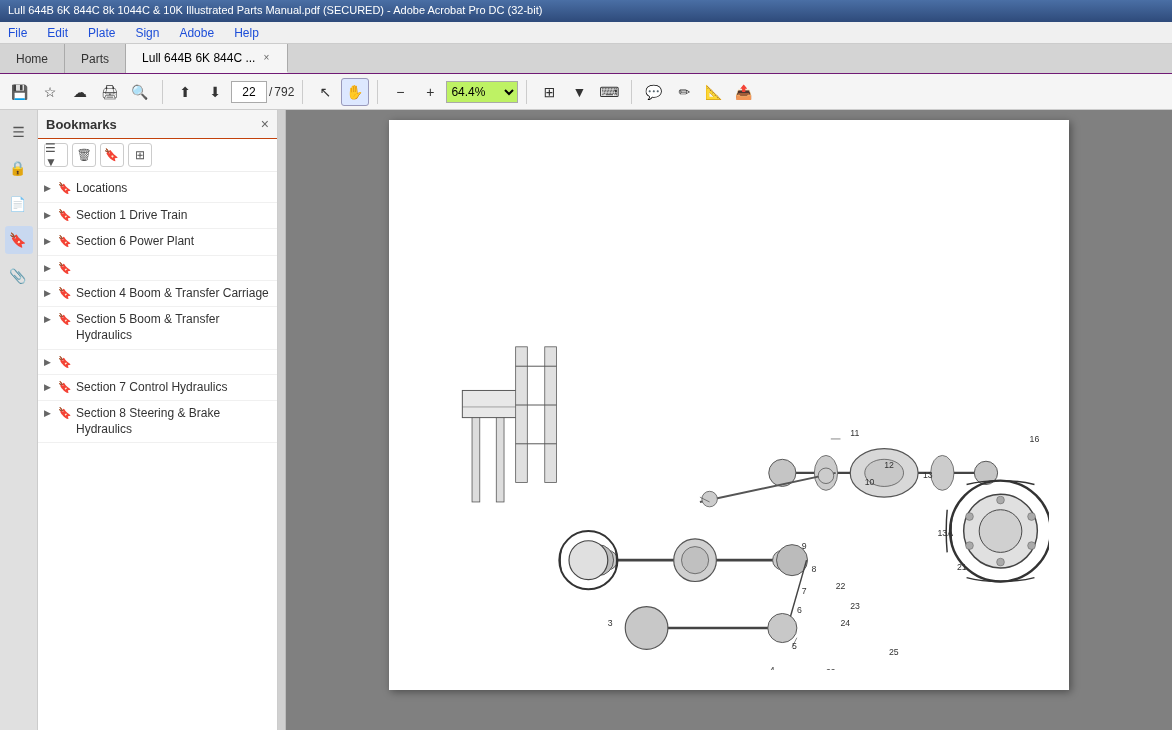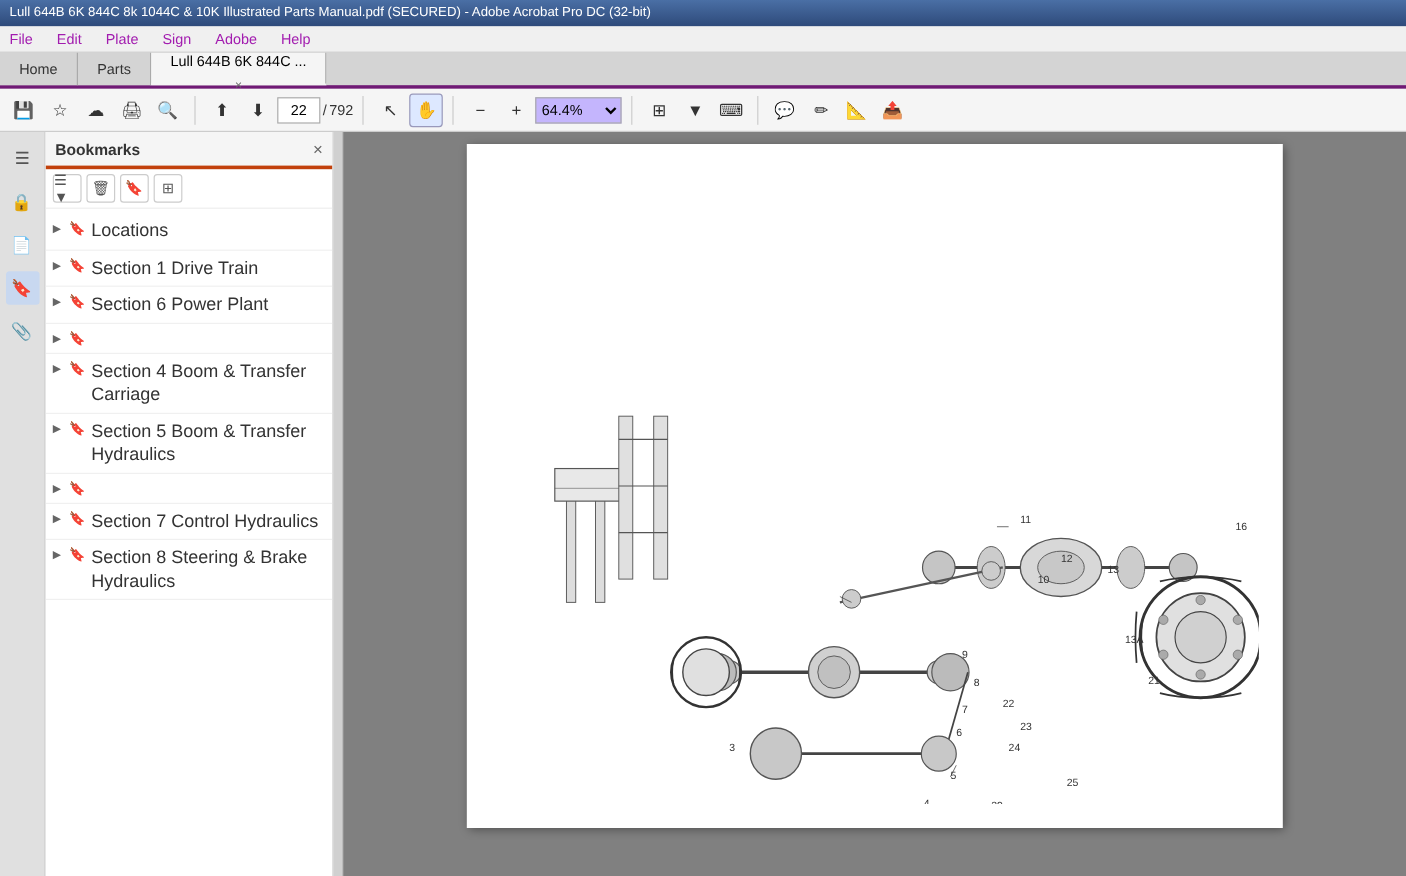--- a/index.html
+++ b/index.html
@@ -23,47 +23,46 @@
       display: flex;
       align-items: center;
       padding: 2px 4px;
       height: 22px;
       gap: 12px;
     }
     .menu-item {
       font-size: 12px;
       cursor: pointer;
       padding: 2px 4px;
-      color: #a21caf;
+      color: #1d4ed8;
     }
 
     
     #tab-bar {
       background: #d4d4d4;
-      border-bottom: 3px solid #701a75;
+      border-bottom: 1px solid #701a75;
       display: flex;
       align-items: stretch;
       height: 30px;
     }
     .tab {
       padding: 0 16px;
       display: flex;
       align-items: center;
       font-size: 12px;
       cursor: pointer;
       border-right: 1px solid #aaa;
       background: #d4d4d4;
       color: #333;
       gap: 6px;
     }
     .tab.active {
       background: #f5f5f5;
       border-bottom: 2px solid #f5f5f5;
       color: #000;
-      flex-direction: column;
     }
     .tab-close {
       font-size: 10px;
       color: #666;
       cursor: pointer;
       padding: 2px;
     }
 
     
     #toolbar {
@@ -89,21 +88,21 @@
       display: flex; align-items: center; gap: 4px;
     }
     .page-input {
       width: 36px; height: 22px; text-align: center;
       border: 1px solid #aaa; font-size: 12px;
       background: white;
     }
     .page-sep { font-size: 12px; color: #333; }
     .zoom-select {
       height: 22px; width: 72px; font-size: 12px;
-      border: 1px solid #aaa; background: #c4b5fd;
+      border: 1px solid #aaa; background: #bef264;
     }
 
     
     #main {
       display: flex;
       height: calc(730px - 22px - 22px - 30px - 36px);
       background: #e8e8e8;
     }
 
     
@@ -134,21 +133,21 @@
       border-right: 1px solid #ccc;
       display: flex;
       flex-direction: column;
       overflow: hidden;
     }
     #bookmarks-header {
       display: flex;
       align-items: center;
       justify-content: space-between;
       padding: 6px 8px;
-      border-bottom: 3px solid #c2410c;
+      border-bottom: 1px solid #c2410c;
       background: #f5f5f5;
     }
     #bookmarks-title {
       font-size: 13px;
       font-weight: bold;
       color: #333;
     }
     #bookmarks-close {
       cursor: pointer;
       font-size: 14px;
@@ -191,21 +190,21 @@
       margin-top: 2px;
       min-width: 10px;
     }
     .bm-icon {
       font-size: 11px;
       color: #555;
       margin-top: 1px;
       min-width: 14px;
     }
     .bm-label {
-      font-size: 15px;
+      font-size: 12px;
       color: #333;
       line-height: 1.3;
     }
 
     
     #panel-resize {
       width: 8px;
       background: #d0d0d0;
       cursor: col-resize;
       border-right: 1px solid #bbb;

